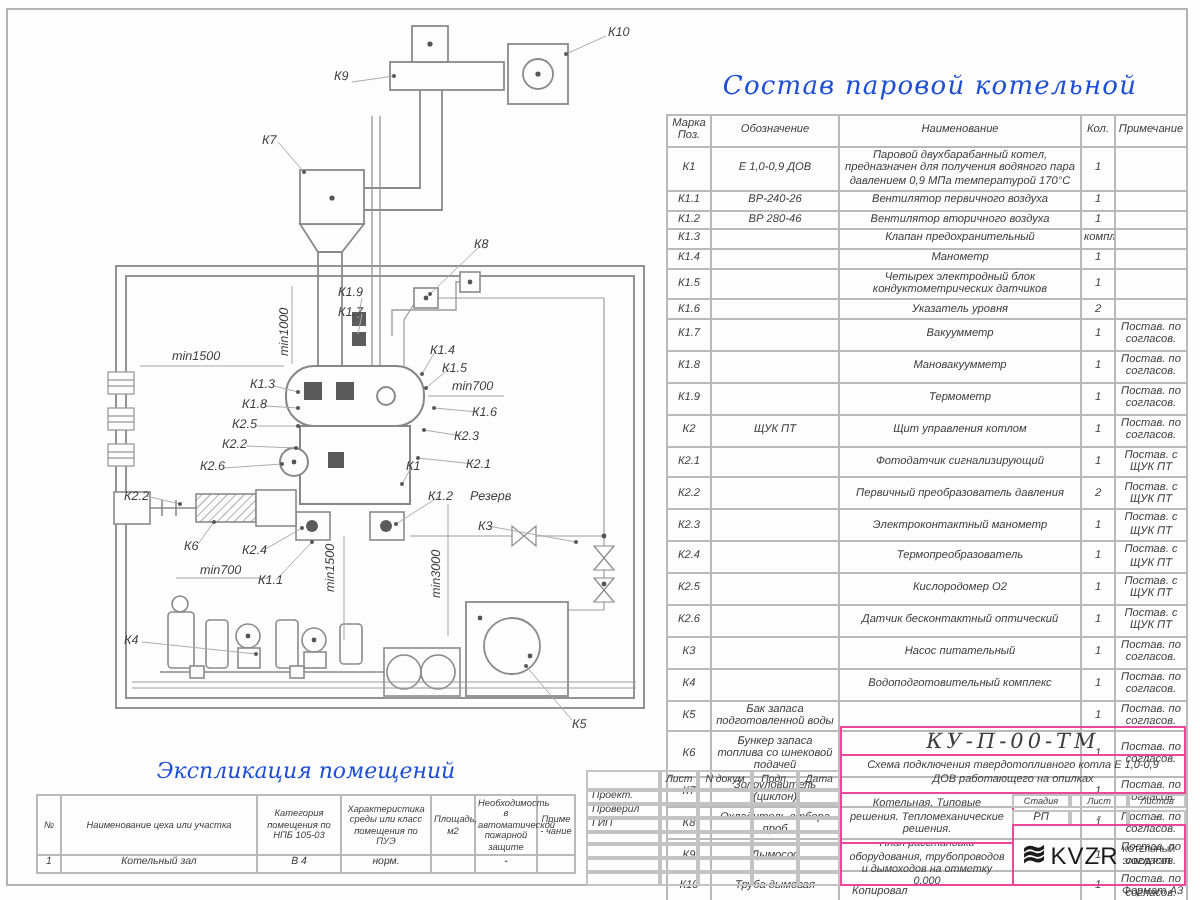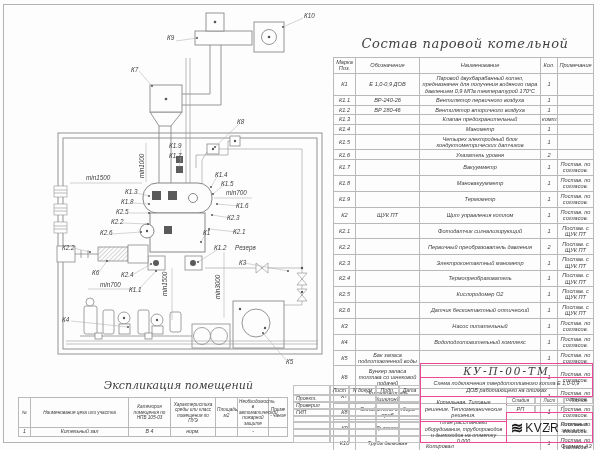--- a/index.html
+++ b/index.html
@@ -1,24 +1,24 @@
 <!DOCTYPE html>
 <html><head>
 <meta charset="utf-8">
 <style>
   *{box-sizing:border-box;margin:0;padding:0}
   html,body{width:600px;height:450px;background:#ffffff;font-family:"Liberation Sans",sans-serif}
   .sheet{position:absolute;left:0;top:0;width:600px;height:450px;background:#fdfdfd;overflow:hidden;color:#3c3c3c}
   .frame{position:absolute;left:3px;top:4px;width:591px;height:439px;border:1px solid #b3b3b3}
-  .script{font-family:"DejaVu Serif",serif;font-style:italic;color:#404040}
+  .script{font-family:"DejaVu Serif",serif;font-style:italic;color:#1d4ed8}
   .parts-title{position:absolute;left:338px;top:36px;width:254px;text-align:center;font-size:13px;letter-spacing:.6px}
   table{border-collapse:collapse;table-layout:fixed;font-style:italic;color:#3d3d3d}
   .parts-table{position:absolute;left:333px;top:57px;width:260px}
   .parts-table th,.parts-table td{border:1px solid #b9b9b9;font-weight:normal;font-size:5.6px;line-height:1.12;text-align:center;padding:1.2px 1px;overflow:hidden;vertical-align:middle}
-  .expl-title{position:absolute;left:53px;top:379px;width:200px;text-align:right;font-size:11px}
+  .expl-title{position:absolute;left:53px;top:379px;width:200px;text-align:center;font-size:11px}
   .expl-table{position:absolute;left:18px;top:397px;width:269px}
   .expl-table th,.expl-table td{border:1px solid #b9b9b9;font-weight:normal;font-size:4.7px;line-height:1.15;text-align:center;padding:1px;vertical-align:middle}
   .expl-table td{font-size:5.2px;height:8px}
   .tblock{position:absolute;left:293px;top:363px;width:300px;height:80px;font-style:italic}
   .tb-abs{position:absolute;border:1px solid #ec4899;display:flex;align-items:center;justify-content:center;text-align:center;overflow:hidden}
   .tb-docnum{left:127px;top:0;width:173px;height:15px;font-size:10.5px;letter-spacing:2px;font-family:"DejaVu Serif",serif}
   .tb-doctitle{left:127px;top:14px;width:173px;height:20px;font-size:5.5px;line-height:1.2;padding:1px 8px}
   .tb-object{left:127px;top:33px;width:87px;height:26px;font-size:5.5px;line-height:1.25;padding:1px 4px}
   .tb-sheetname{left:127px;top:58px;width:87px;height:22px;font-size:5.4px;line-height:1.2;padding:1px 3px}
   .tb-stage{left:213px;top:33px;width:87px;height:17px;display:grid;grid-template-columns:repeat(3,1fr);grid-template-rows:8px 9px;border:none;padding:0}

